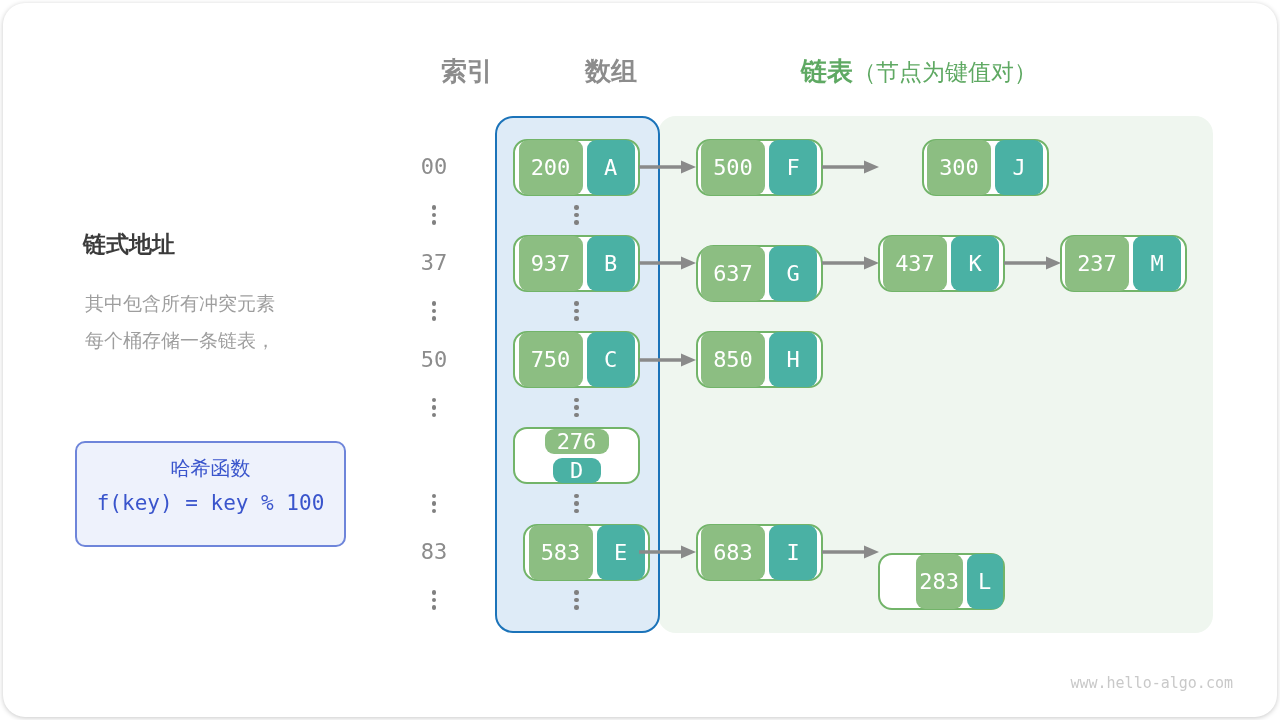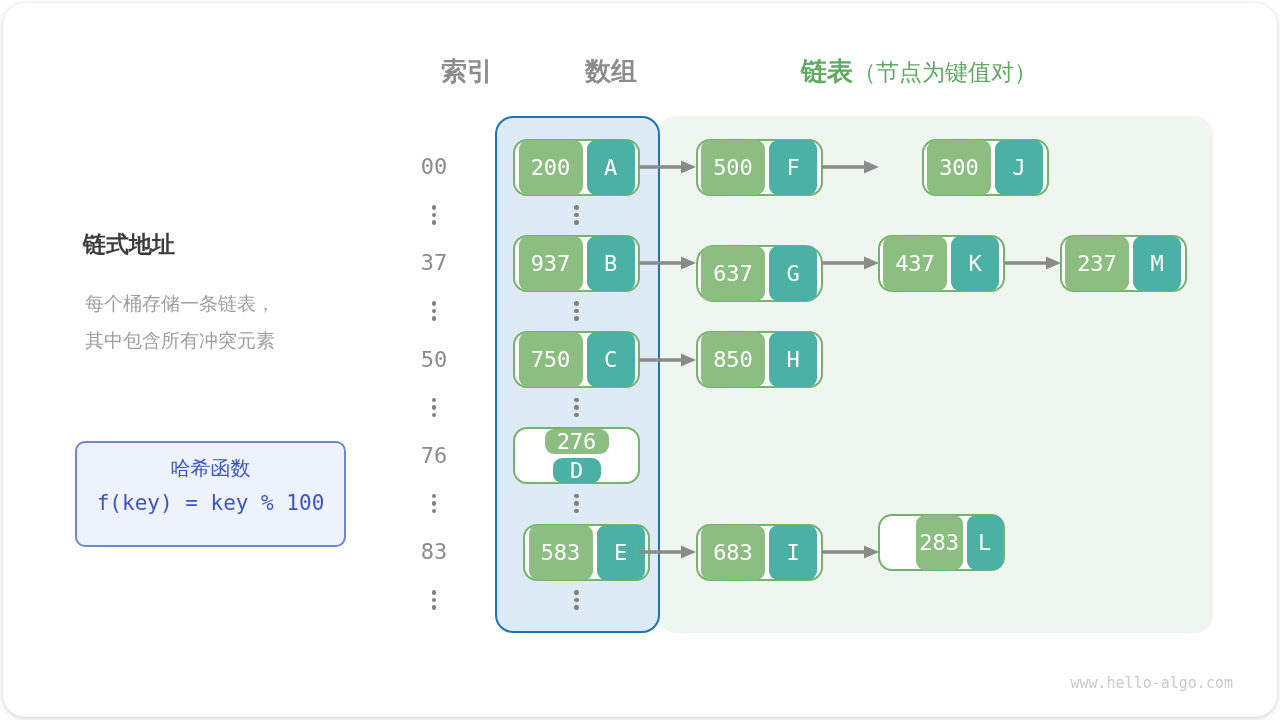--- a/index.html
+++ b/index.html
@@ -64,22 +64,22 @@
 
     <div class="hdr hdr-index">索引</div>
     <div class="hdr hdr-array">数组</div>
     <div class="hdr-list-group">
       <span class="hdr-list">链表</span>
       <span class="hdr-note">（节点为键值对）</span>
     </div>
 
     <div class="side-title">链式地址</div>
     <div class="side-desc">
+      <div>其中包含所有冲突元素</div>
       <div>每个桶存储一条链表，</div>
-      <div>其中包含所有冲突元素</div>
     </div>
 
     <div class="hash-box">
       <div class="hash-title">哈希函数</div>
       <div class="hash-formula">f(key) = key % 100</div>
     </div>
 
     <div class="region region-list"></div>
     <div class="region region-array"></div>
 
@@ -170,21 +170,20 @@
         <div class="dots" style="left: 427px; top: 394.5px;">
           <div class="dot"></div>
           <div class="dot"></div>
           <div class="dot"></div>
         </div>
         <div class="dots" style="left: 569.5px; top: 394.5px;">
           <div class="dot"></div>
           <div class="dot"></div>
           <div class="dot"></div>
         </div>
-        <div class="index-label" style="left: 371px; top: 436.75px;">76</div>
         <div class="node" style="left: 510px; top: 424.25px; flex-direction: column;">
           <div class="cell cell-key">276</div>
           <div class="cell cell-val">D</div>
         </div>
         <div class="dots" style="left: 427px; top: 490.75px;">
           <div class="dot"></div>
           <div class="dot"></div>
           <div class="dot"></div>
         </div>
         <div class="dots" style="left: 569.5px; top: 490.75px;">
@@ -202,21 +201,21 @@
             <polygon points="42,1.5 57,8 42,14.5" fill="var(--arrow-gray)"></polygon>
           </svg></div>
         <div class="node" style="left: 692.5px; top: 520.5px;">
           <div class="cell cell-key">683</div>
           <div class="cell cell-val">I</div>
         </div>
         <div class="arrow" style="left: 818.5px; top: 541px;"><svg width="57" height="16" xmlns="http://www.w3.org/2000/svg">
             <line x1="0" y1="8" x2="44" y2="8" stroke="var(--arrow-gray)" stroke-width="3.5"></line>
             <polygon points="42,1.5 57,8 42,14.5" fill="var(--arrow-gray)"></polygon>
           </svg></div>
-        <div class="node" style="left: 874.5px; top: 511px; padding-left: 36px;">
+        <div class="node" style="left: 874.5px; top: 550px; padding-left: 36px;">
           <div class="cell cell-key">283</div>
           <div class="cell cell-val">L</div>
         </div>
         <div class="dots" style="left: 427px; top: 587px;">
           <div class="dot"></div>
           <div class="dot"></div>
           <div class="dot"></div>
         </div>
         <div class="dots" style="left: 569.5px; top: 587px;">
           <div class="dot"></div>

